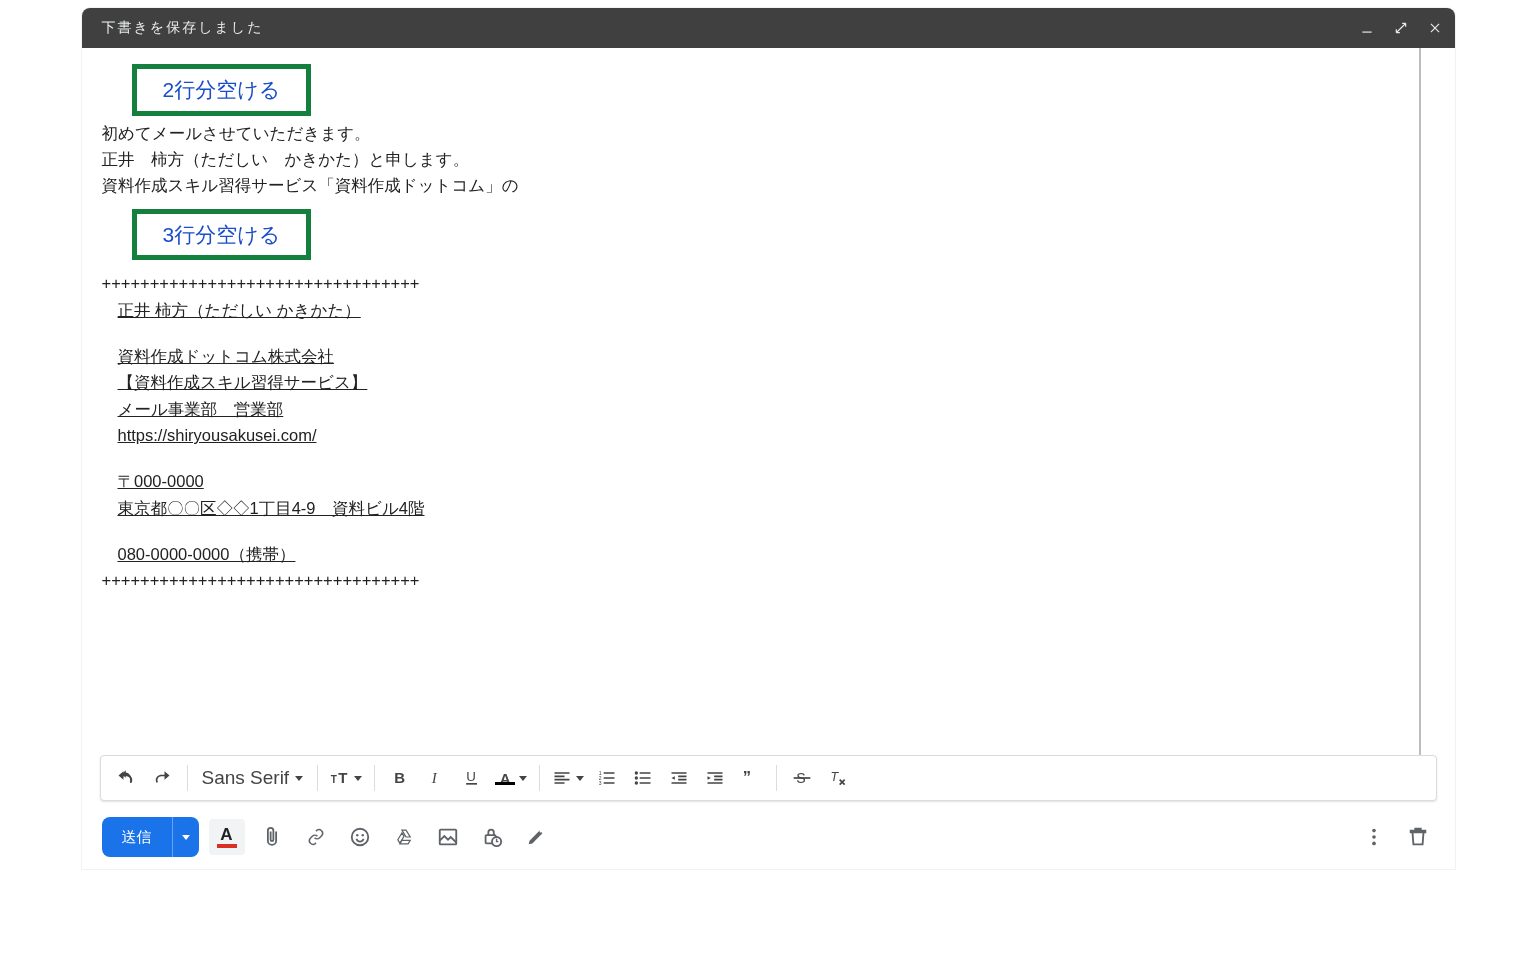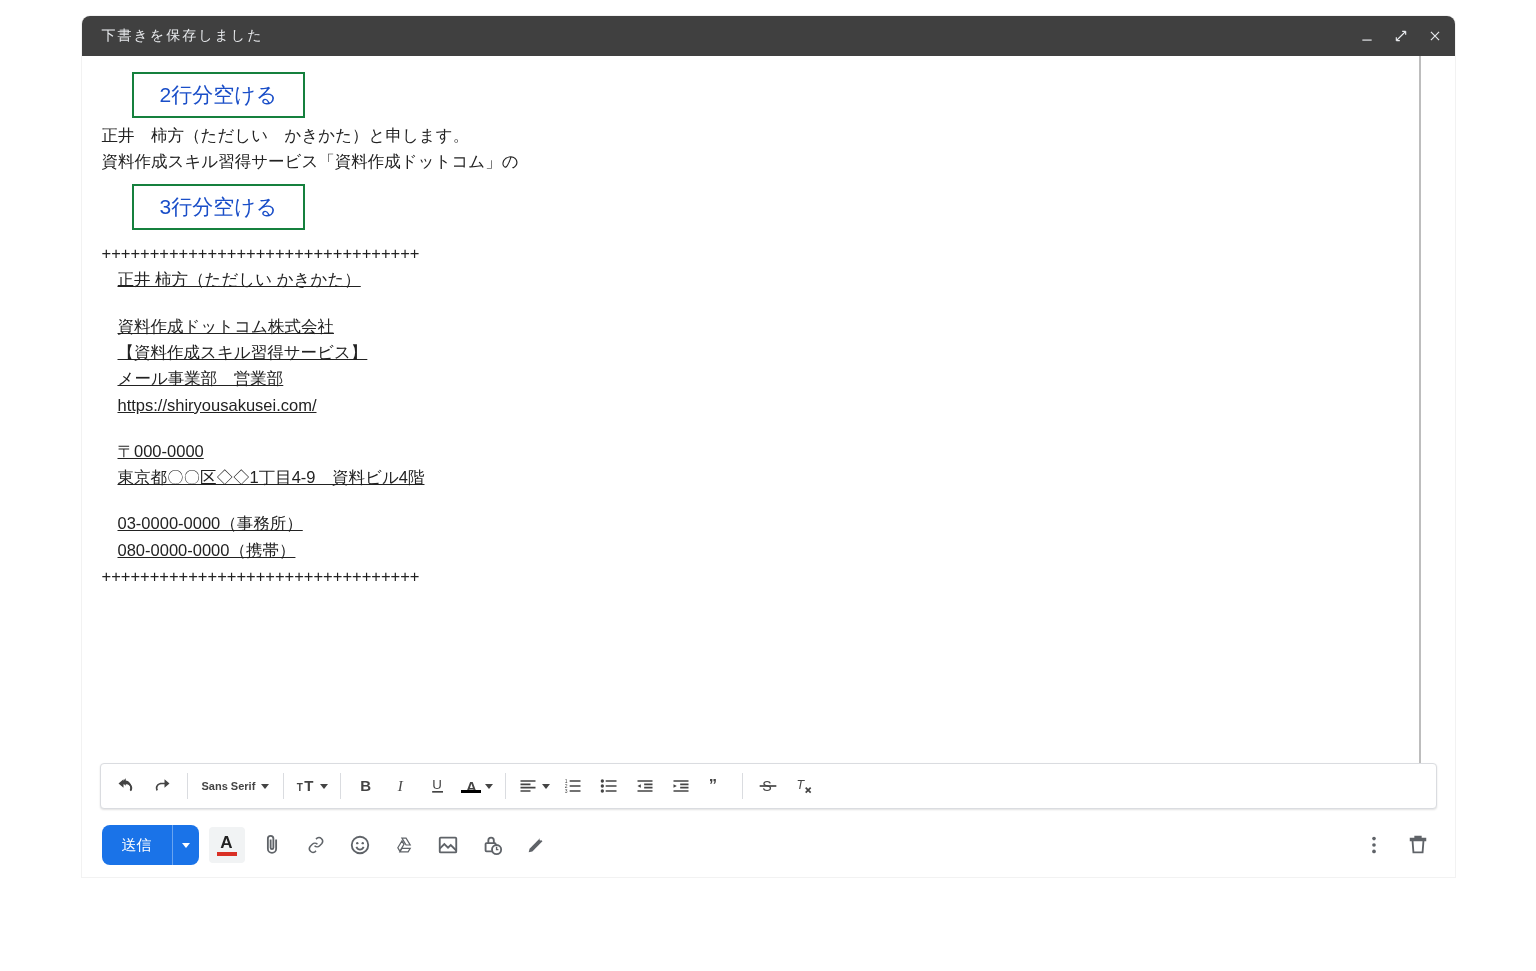--- a/index.html
+++ b/index.html
@@ -1,39 +1,39 @@
 <!DOCTYPE html>
 <html><head>
 <meta charset="utf-8">
 <style>
   html,body{margin:0;padding:0;height:100%;font-family:Arial,"Hiragino Kaku Gothic ProN","Meiryo",sans-serif;background:#fff;color:#202124;}
-  .compose-window{width:1373px;height:861px;margin:16px auto;display:flex;flex-direction:column;border-radius:8px 8px 0 0;overflow:hidden;box-shadow:0 0 0 1px rgba(0,0,0,.05);}
+  .compose-window{width:1373px;height:861px;margin:8px auto;display:flex;flex-direction:column;border-radius:8px 8px 0 0;overflow:hidden;box-shadow:0 0 0 1px rgba(0,0,0,.05);}
   
   .title-bar{background:#404040;color:#e8eaed;height:40px;display:flex;align-items:center;padding:0 12px 0 20px;font-size:14px;}
   .title-bar .title{flex:1;letter-spacing:2px;}
   .title-bar .win-controls{display:flex;gap:18px;align-items:center;}
   .title-bar .win-btn{width:16px;height:16px;display:flex;align-items:center;justify-content:center;color:#e8eaed;cursor:pointer;}
   .title-bar .win-btn svg{width:14px;height:14px;fill:currentColor;}
   
   .fields{padding:0 20px;}
   .field-row{border-bottom:1px solid #e0e0e0;padding:12px 0;}
   .field-row input{border:0;outline:0;width:100%;font-size:15px;color:#202124;background:transparent;}
   .field-row input::placeholder{color:#7a7a7a;}
   
   .body-wrap{flex:1;overflow:auto;padding:12px 20px 0 20px;position:relative;}
   .body-content{font-size:16.5px;color:#222;line-height:1.6;}
-  .annotation-box{display:inline-block;border:2px solid #15803d;padding:4px 26px;color:#1a4ec8;font-size:21px;margin:4px 0 4px 30px;}
+  .annotation-box{display:inline-block;border:5px solid #15803d;padding:4px 26px;color:#1a4ec8;font-size:21px;margin:4px 0 4px 30px;}
   .sig-indent{padding-left:16px;text-decoration:underline;}
   .right-gutter{position:absolute;top:0;right:0;bottom:0;width:34px;border-left:2px solid #bdbdbd;}
   
   .format-bar{margin:0 18px 4px 18px;height:44px;border:1px solid #dadce0;border-radius:4px;background:#fff;display:flex;align-items:center;padding:0 8px;gap:2px;box-shadow:0 1px 2px rgba(0,0,0,.12);}
   .fb-btn{height:36px;min-width:34px;display:flex;align-items:center;justify-content:center;color:#444;cursor:pointer;border-radius:4px;}
   .fb-btn svg{width:20px;height:20px;fill:currentColor;}
   .fb-sep{width:1px;height:26px;background:#dadce0;margin:0 6px;}
-  .font-picker{display:flex;align-items:center;gap:6px;font-size:11px;font-weight:bold;color:#444;padding:0 6px;cursor:pointer;height:36px;}
+  .font-picker{display:flex;align-items:center;gap:6px;font-size:19px;font-weight:normal;color:#444;padding:0 6px;cursor:pointer;height:36px;}
   .font-picker .caret,.caret{width:0;height:0;border-left:4px solid transparent;border-right:4px solid transparent;border-top:5px solid #444;}
   .combo{display:flex;align-items:center;gap:4px;padding:0 4px;cursor:pointer;height:36px;}
   .combo svg{width:20px;height:20px;fill:#444;}
   .underline-stripe{height:3px;width:20px;background:#000;margin-top:-4px;}
   
   .bottom-bar{height:64px;display:flex;align-items:center;padding:0 20px;gap:10px;}
   .send-btn{display:flex;align-items:stretch;height:40px;border-radius:8px;overflow:hidden;background:#1a73e8;color:#fff;cursor:pointer;}
   .send-btn .send-main{padding:0 20px;display:flex;align-items:center;font-size:15px;font-weight:500;}
   .send-btn .send-split{width:26px;display:flex;align-items:center;justify-content:center;border-left:1px solid rgba(255,255,255,.35);}
   .send-btn .send-split .caret{border-top-color:#fff;}
@@ -68,37 +68,37 @@
           </svg>
       </div>
     </div>
   </div>
 
 
   <div class="body-wrap">
     <div class="right-gutter"></div>
     <div class="body-content">
       <div class="annotation-box">2行分空ける</div>
+      <div>初めてメールさせていただきます。</div>
       <div>正井　柿方（ただしい　かきかた）と申します。</div>
       <div>資料作成スキル習得サービス「資料作成ドットコム」の</div>
       <div class="annotation-box" style="margin-top:10px;">3行分空ける</div>
       <div style="height:6px"></div>
       <div>+++++++++++++++++++++++++++++++++</div>
       <div class="sig-indent">
         <div>正井 柿方（ただしい かきかた）</div>
         <div style="height:1.2em"></div>
         <div>資料作成ドットコム株式会社</div>
         <div>【資料作成スキル習得サービス】</div>
         <div>メール事業部　営業部</div>
         <div>https://shiryousakusei.com/</div>
         <div style="height:1.2em"></div>
         <div>〒000-0000</div>
         <div>東京都〇〇区◇◇1丁目4-9　資料ビル4階</div>
         <div style="height:1.2em"></div>
-        <div>03-0000-0000（事務所）</div>
         <div>080-0000-0000（携帯）</div>
       </div>
       <div>+++++++++++++++++++++++++++++++++</div>
     </div>
   </div>
 
   <div class="format-bar">
     <div class="fb-btn">
       <svg viewBox="0 0 24 24">
           <path d="M12 5V2L7 7l5 5V9c3.3 0 6 2.7 6 6 0 1-.3 2-.7 2.8l1.5 1.5C19.5 18 20 16.6 20 15c0-5.5-4.5-10-8-10z" transform="scale(0.9) translate(1,1)"></path>

